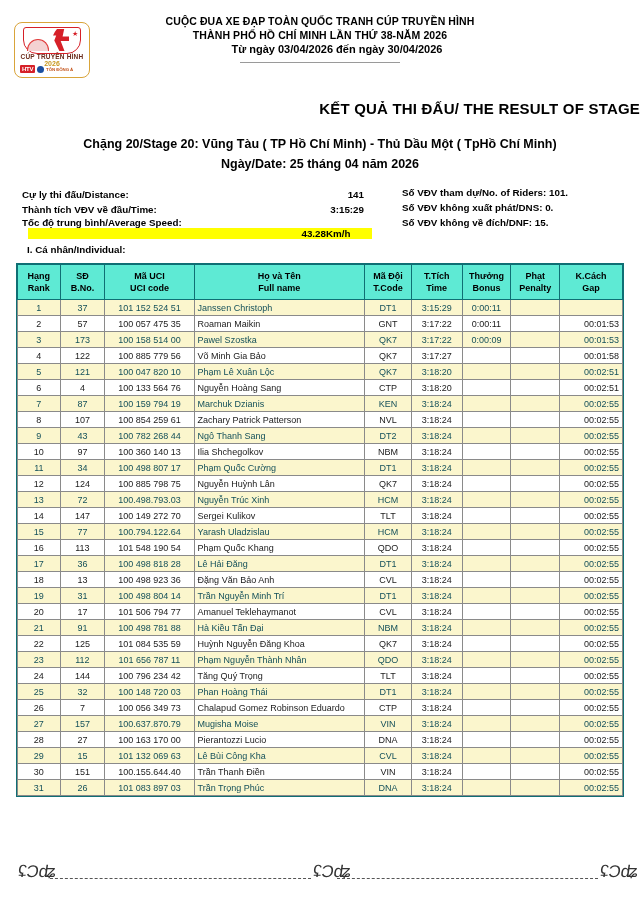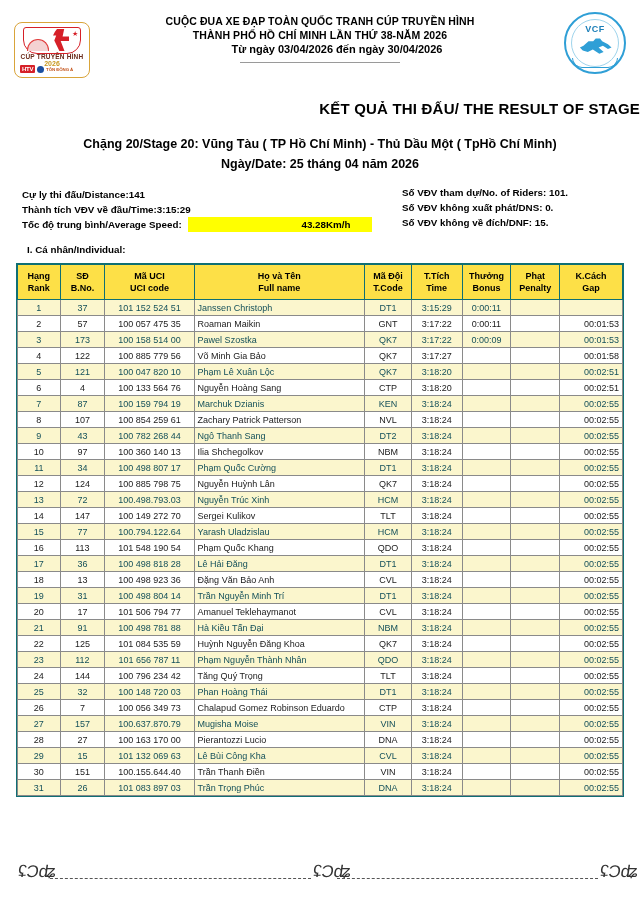--- a/index.html
+++ b/index.html
@@ -215,21 +215,21 @@
     width: 350px;
   }
   .info-row {
     display: flex;
     align-items: center;
     height: 15px;
   }
   .info-label { flex: 0 0 auto; }
   .info-value {
     flex: 1 1 auto;
-    text-align: left;
+    text-align: right;
     padding-right: 8px;
   }
   .info-right {
     flex: 1 1 auto;
     padding-left: 6px;
   }
   .info-right .info-row { display: block; }
 
   .section-label {
     margin-top: 12px;
@@ -243,21 +243,21 @@
     margin: 8px 16px 0 16px;
     border: 1.6px solid #0f6f74;
   }
   table {
     border-collapse: collapse;
     width: 100%;
     table-layout: fixed;
     font-size: 9px;
   }
   thead th {
-    background: #fde047;
+    background: #5eead4;
     border: 1px solid #0f6f74;
     font-weight: bold;
     font-size: 9px;
     line-height: 12px;
     padding: 5px 2px;
     text-align: center;
     color: #000;
   }
   tbody td {
     border: 1px solid #8a8a8a;
@@ -333,27 +333,20 @@
     <div class="lt-star">★</div>
     <div class="lt-name">CÚP TRUYỀN HÌNH</div>
     <div class="lt-year">2026</div>
     <div class="lt-bar">
       <span class="lt-htv">HTV</span>
       <span class="lt-dot"></span>
       <span class="lt-sub">TÔN ĐÔNG Á</span>
     </div>
   </div>
 
-  <div class="logo-right">
-    <div class="ring"></div>
-    <div class="ring2"></div>
-    <div class="vcf">VCF</div>
-    <div class="cyclist"></div>
-    <div class="wheel"></div>
-  </div>
 
   <div class="head-text">
     <div class="line">CUỘC ĐUA XE ĐẠP TOÀN QUỐC TRANH CÚP TRUYỀN HÌNH</div>
     <div class="line">THÀNH PHỐ HỒ CHÍ MINH LẦN THỨ 38-NĂM 2026</div>
     <div class="line3">Từ ngày 03/04/2026 đến ngày 30/04/2026</div>
     <div class="head-rule"></div>
   </div>
 </div>
 
 <div class="title-main">KẾT QUẢ THI ĐẤU/ THE RESULT OF STAGE</div>
@@ -366,21 +359,21 @@
     <div class="info-row">
       <span class="info-label">Cự ly thi đấu/Distance:</span>
       <span class="info-value">141</span>
     </div>
 
     <div class="info-row">
       <span class="info-label">Thành tích VĐV về đầu/Time:</span>
       <span class="info-value">3:15:29</span>
     </div>
 
-    <div style="display:flex;align-items:center;height:15px;">
+    <div style="display:flex;height:15px;flex-direction:column;">
       <span class="info-label">Tốc độ trung bình/Average Speed:</span>
       <span style="flex:1 1 auto;background:#ffff00;height:15px;display:flex;align-items:center;justify-content:flex-end;padding-right:4px;margin-left:6px;">
         <span>43.28</span>
         <span style="width:42px;text-align:left;">Km/h</span>
       </span>
     </div>
 
   </div>
 
   <div class="info-right">

